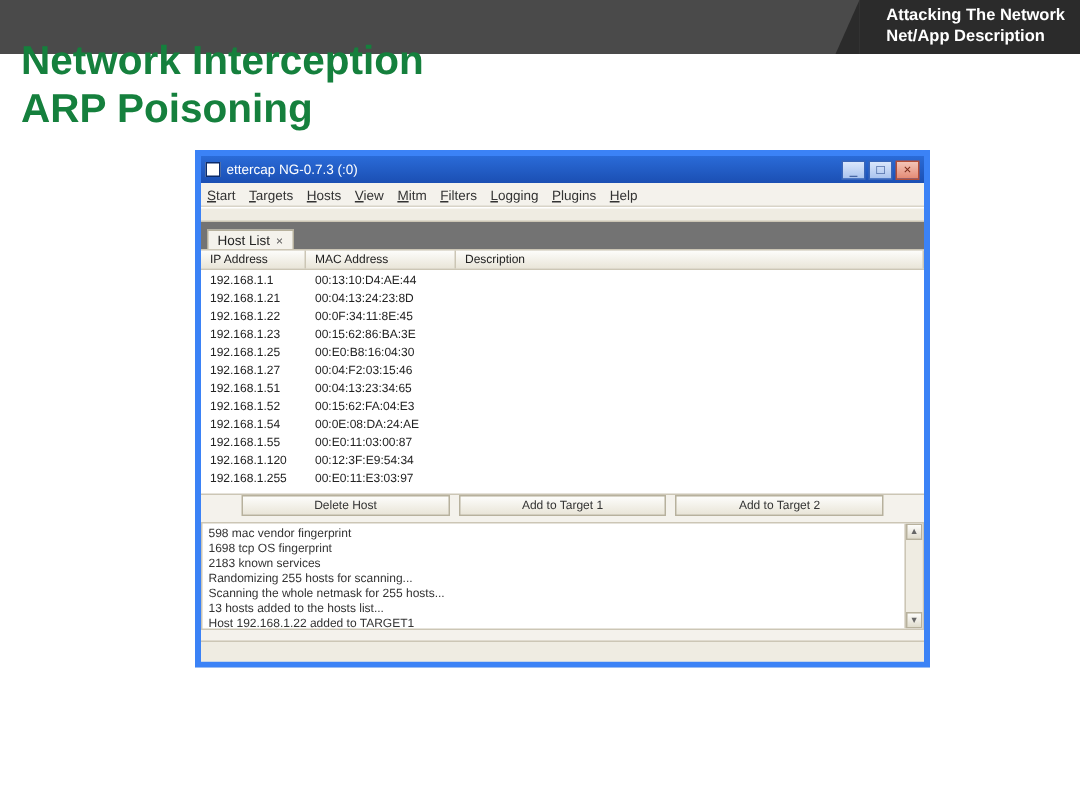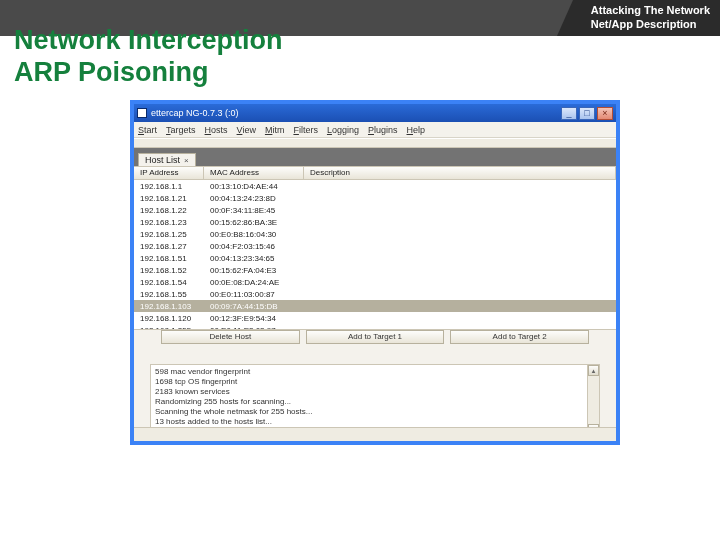--- a/index.html
+++ b/index.html
@@ -40,21 +40,21 @@
   .col-desc { flex:1; }
 
   .list-body { height:150px; overflow:hidden; background:#fff; border-bottom:1px solid #ccc6b5; }
   .row { display:flex; height:12px; align-items:center; font-size:8px; }
   .row div { padding:0 6px; }
   .row.sel { background:#b5b09e; color:#fff; }
 
   .btn-row { height:18px; display:flex; justify-content:space-around; align-items:flex-start; padding:0 24px; background:#f4f2ec; }
   .btn { flex:1; margin:0 3px; height:14px; border:1px solid #b7b19d; background:linear-gradient(#fdfdfb,#e9e5d8); font-size:8px; text-align:center; line-height:12px; color:#333; }
 
-  .log-box { margin:16px; border:1px solid #ccc6b5; background:#fff; height:72px; padding:2px 4px; font-size:8px; color:#333; overflow:hidden; position:relative; }
+  .log-box { margin:0; border:1px solid #ccc6b5; background:#fff; height:72px; padding:2px 4px; font-size:8px; color:#333; overflow:hidden; position:relative; }
   .log-box .scroll { position:absolute; right:0; top:0; bottom:0; width:12px; background:#efece2; border-left:1px solid #ccc6b5; }
   .log-box .scroll .ar { height:11px; background:linear-gradient(#fdfdfb,#e0dccd); border:1px solid #b7b19d; font-size:7px; text-align:center; line-height:9px; color:#666; }
   .log-box .scroll .ar.bot { position:absolute; bottom:0; left:0; right:0; }
   .log-box .line { white-space:nowrap; line-height:10px; }
 
   .statusbar { position:absolute; bottom:0; left:0; right:0; height:14px; background:#efece2; border-top:1px solid #ccc6b5; }
 
   
   .logo { position:absolute; left:6px; bottom:6px; display:flex; align-items:center; gap:3px; }
   .logo-mark { width:34px; height:18px; background: linear-gradient(90deg,#b83737 0 25%, #7a7a7a 25% 100%); transform: skewX(-15deg); border-radius:2px; }
@@ -151,24 +151,20 @@
           <div class="col-mac">00:15:62:FA:04:E3</div>
         </div>
         <div class="row">
           <div class="col-ip">192.168.1.54</div>
           <div class="col-mac">00:0E:08:DA:24:AE</div>
         </div>
         <div class="row">
           <div class="col-ip">192.168.1.55</div>
           <div class="col-mac">00:E0:11:03:00:87</div>
         </div>
-        <div class="row sel">
-          <div class="col-ip">192.168.1.103</div>
-          <div class="col-mac">00:09:7A:44:15:DB</div>
-        </div>
         <div class="row">
           <div class="col-ip">192.168.1.120</div>
           <div class="col-mac">00:12:3F:E9:54:34</div>
         </div>
         <div class="row">
           <div class="col-ip">192.168.1.255</div>
           <div class="col-mac">00:E0:11:E3:03:97</div>
         </div>
       </div>
 

